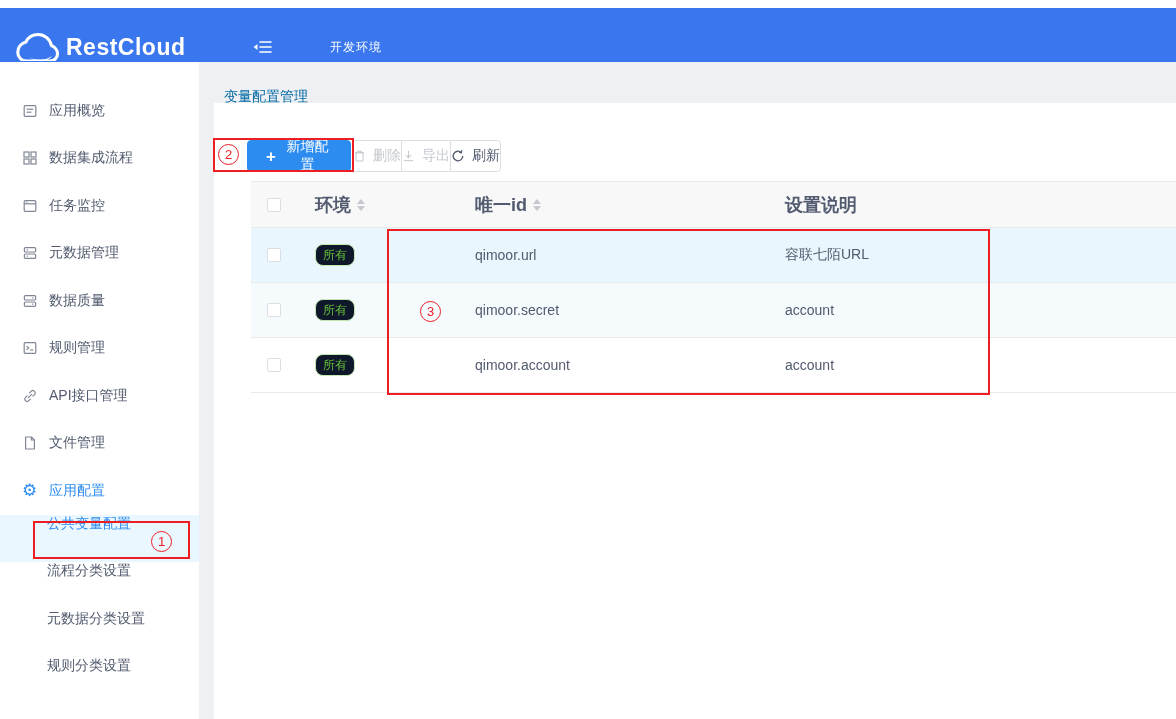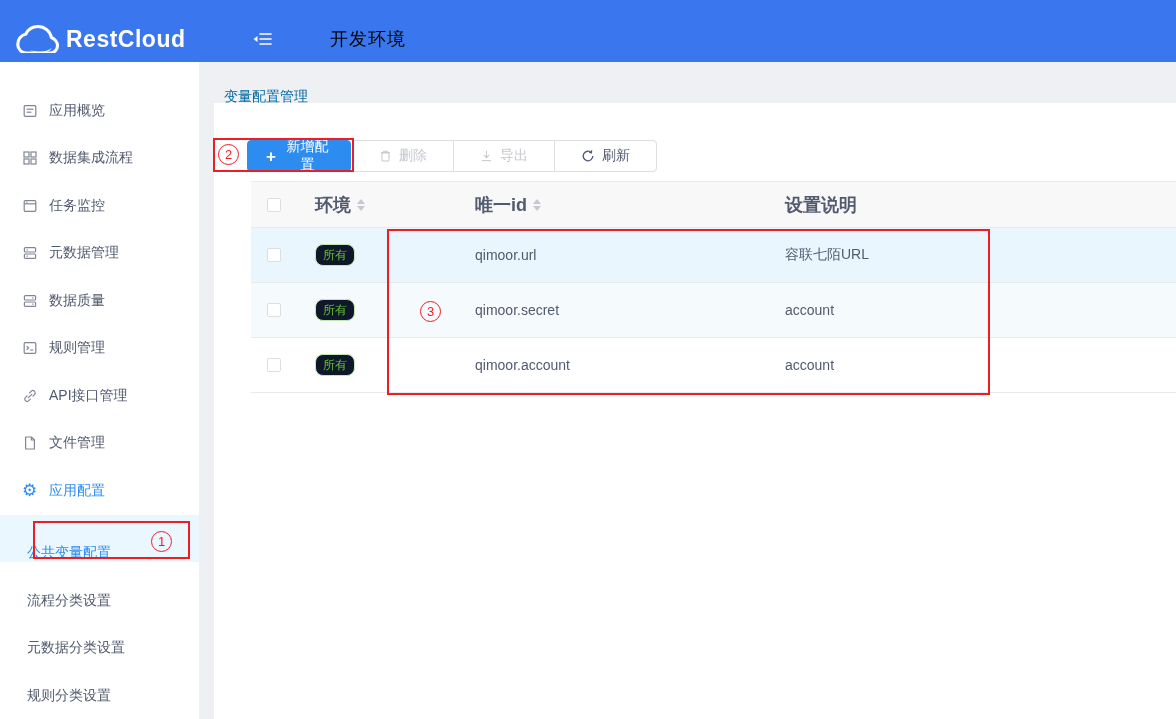--- a/index.html
+++ b/index.html
@@ -1,49 +1,49 @@
 <!DOCTYPE html>
 <html><head>
 <meta charset="utf-8">
 <style>
   * { margin:0; padding:0; box-sizing:border-box; }
   html,body { width:1176px; height:719px; overflow:hidden;
     font-family:"Liberation Sans","DejaVu Sans",sans-serif; background:#fff; }
-  .topbar { position:absolute; left:0; top:0; width:1176px; height:78px;
+  .topbar { position:absolute; left:0; top:8px; width:1176px; height:78px;
     background:#3a77ee; display:flex; align-items:center; color:#fff;gap:32px; }
   .logo-wrap { display:flex; align-items:center; margin-left:16px; width:183px; }
   .brand { font-size:23px; font-weight:bold; letter-spacing:.5px; margin-left:6px; color:#fff; }
   .fold-icon { margin-left:22px; display:flex; align-items:center; cursor:pointer; }
-  .env-title { margin-left:26px; font-size:18px; color:#000000; letter-spacing:1px; }
+  .env-title { margin-left:26px; font-size:12px; color:#ffffff; letter-spacing:1px; }
 
   .sidebar { position:absolute; left:0; top:62px; width:235px; height:657px;
     background:#fff; padding-top:25px; }
   .menu-item { height:47.5px; display:flex; align-items:center;
     padding:0 14px 0 21px; font-size:14px; color:#515a6e; cursor:pointer; }
   .menu-item .mi-icon { width:17px; height:17px; display:flex; align-items:center;
     justify-content:center; color:#808695; flex:0 0 17px; }
   .menu-item .mi-label { margin-left:11px; }
   .menu-item .chev { margin-left:auto; color:#9aa0ab; display:flex; }
   .menu-item.active-parent, .menu-item.active-parent .mi-icon { color:#2d8cf0; }
   .gear-glyph { font-size:17px; line-height:17px; }
-  .sub-item { position:relative; height:47.5px; display:flex; align-items:flex-end;
-    padding-left:27px; font-size:14px; color:#515a6e; cursor:pointer; }
+  .sub-item { position:relative; height:47.5px; display:flex; align-items:flex-start;
+    padding-left:47px; font-size:14px; color:#515a6e; cursor:pointer; }
   .sub-item.active { background:#ebf7ff; color:#2d8cf0; }
   .sub-item.active::after { content:""; position:absolute; right:0; top:0;
     width:4px; height:100%; background:#2d8cf0; }
 
   .main { position:absolute; left:199px; top:62px; width:977px; height:657px;
     background:#eef0f4; }
   .breadcrumb-bar { height:41px; display:flex; align-items:center; padding-left:25px; }
   .breadcrumb-link { color:#0369a1; font-size:14px; cursor:pointer;margin-top:28px; }
   .card { position:absolute; left:15px; top:41px; right:0; bottom:0; background:#fff; }
 
   .toolbar { position:absolute; left:33px; top:37px; display:flex; height:32px; }
   .btn { height:32px; display:inline-flex; align-items:center; justify-content:center;
-    font-size:14px; border:1px solid #dcdee2; background:#fff; cursor:pointer; padding:0 26px; }
+    font-size:14px; border:1px solid #dcdee2; background:#fff; cursor:pointer; padding:0 0; }
   .btn-primary { background:#2d8cf0; border-color:#2d8cf0; color:#fff;
     border-radius:4px; padding:0 18px; width:104px; }
   .btn-primary .plus { font-size:17px; font-weight:bold; margin-right:7px; line-height:1; }
   .btn-group { display:flex; margin-left:1px; }
   .btn-group .btn { border-radius:0; }
   .btn-group .btn + .btn { margin-left:-1px; }
   .btn-group .btn:last-child { border-radius:0 4px 4px 0; }
   .btn .b-icon { margin-right:7px; display:flex; }
   .btn.disabled { color:#c5c8ce; cursor:not-allowed; }
   .btn.normal { color:#515a6e; }

